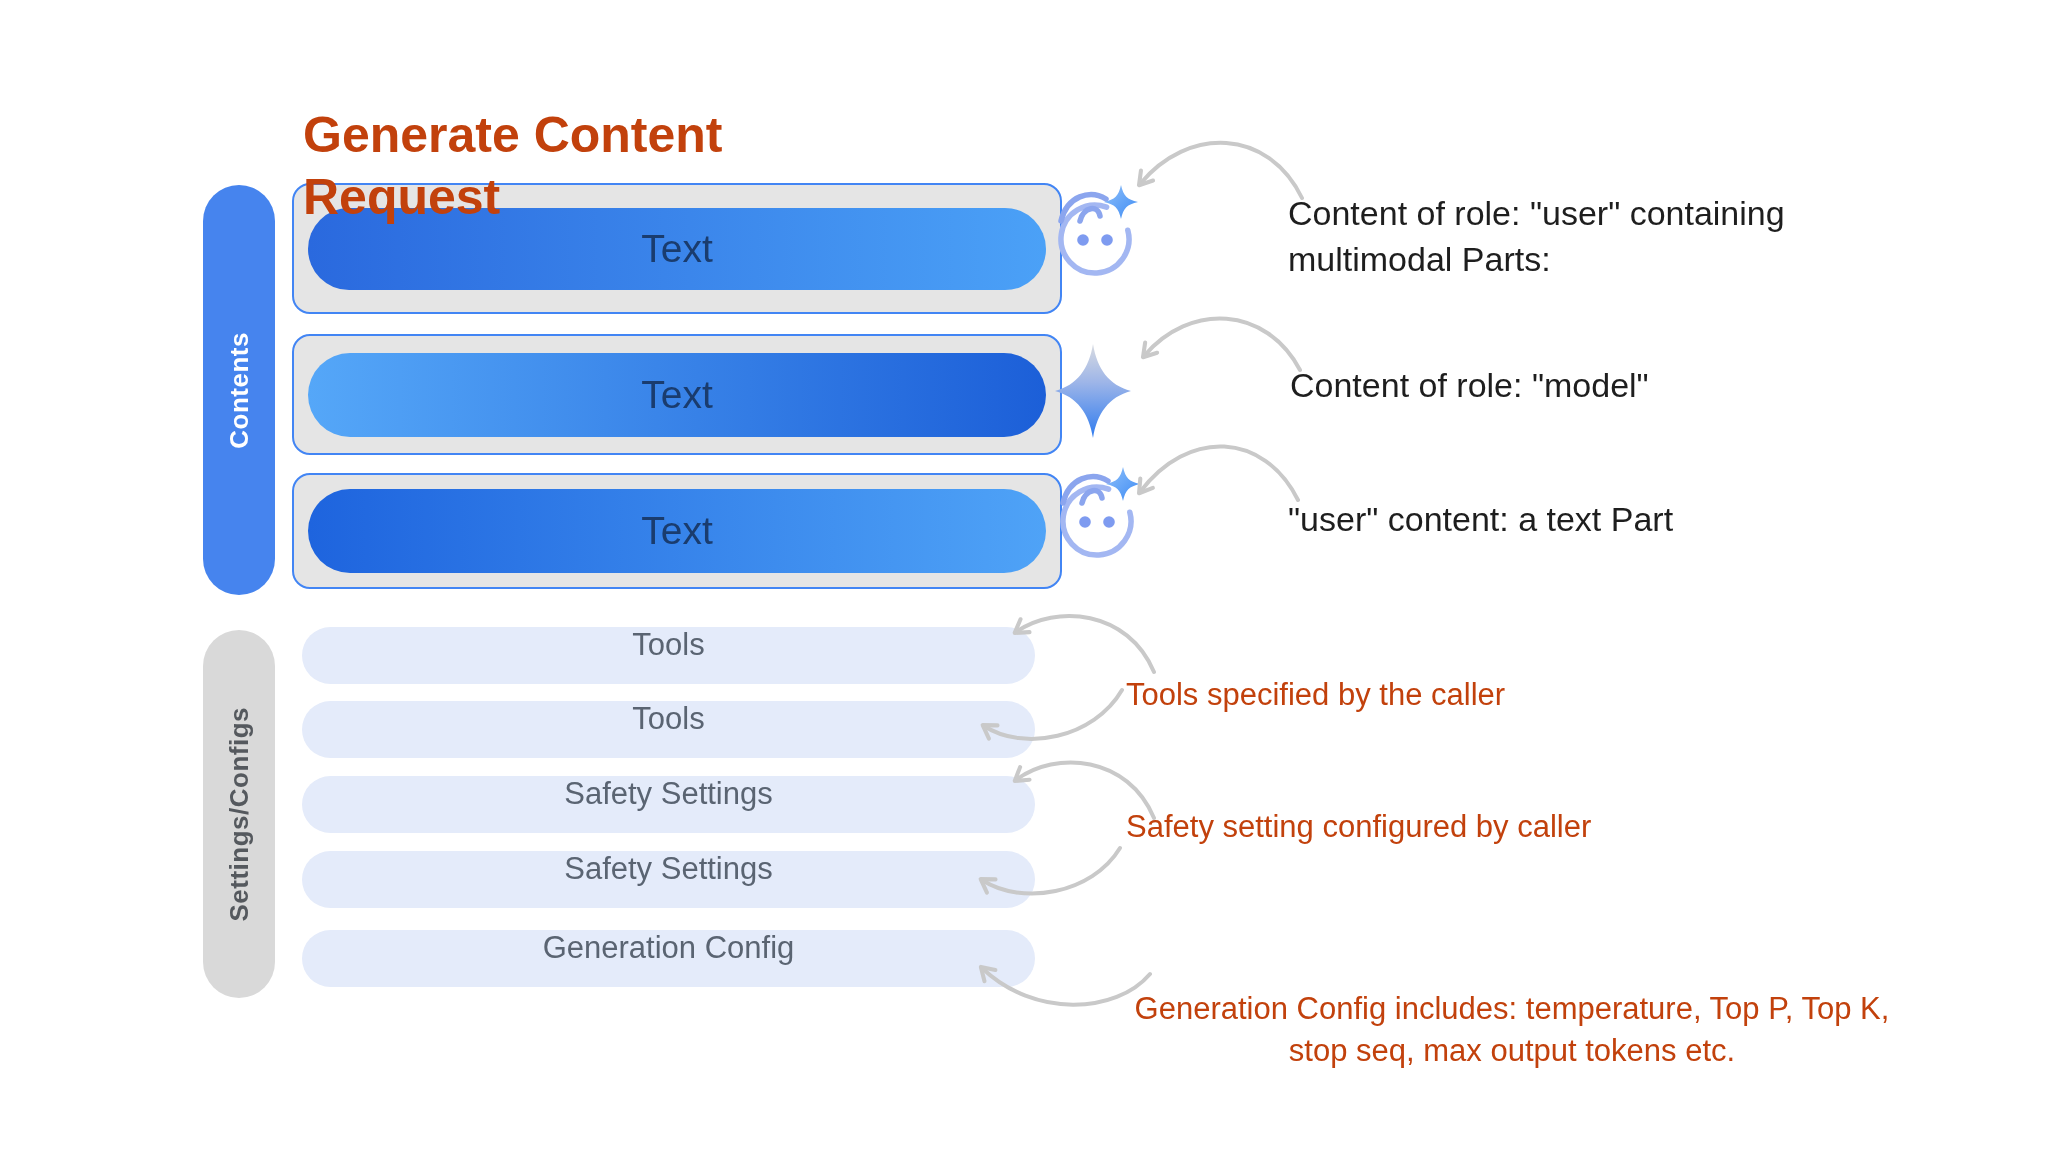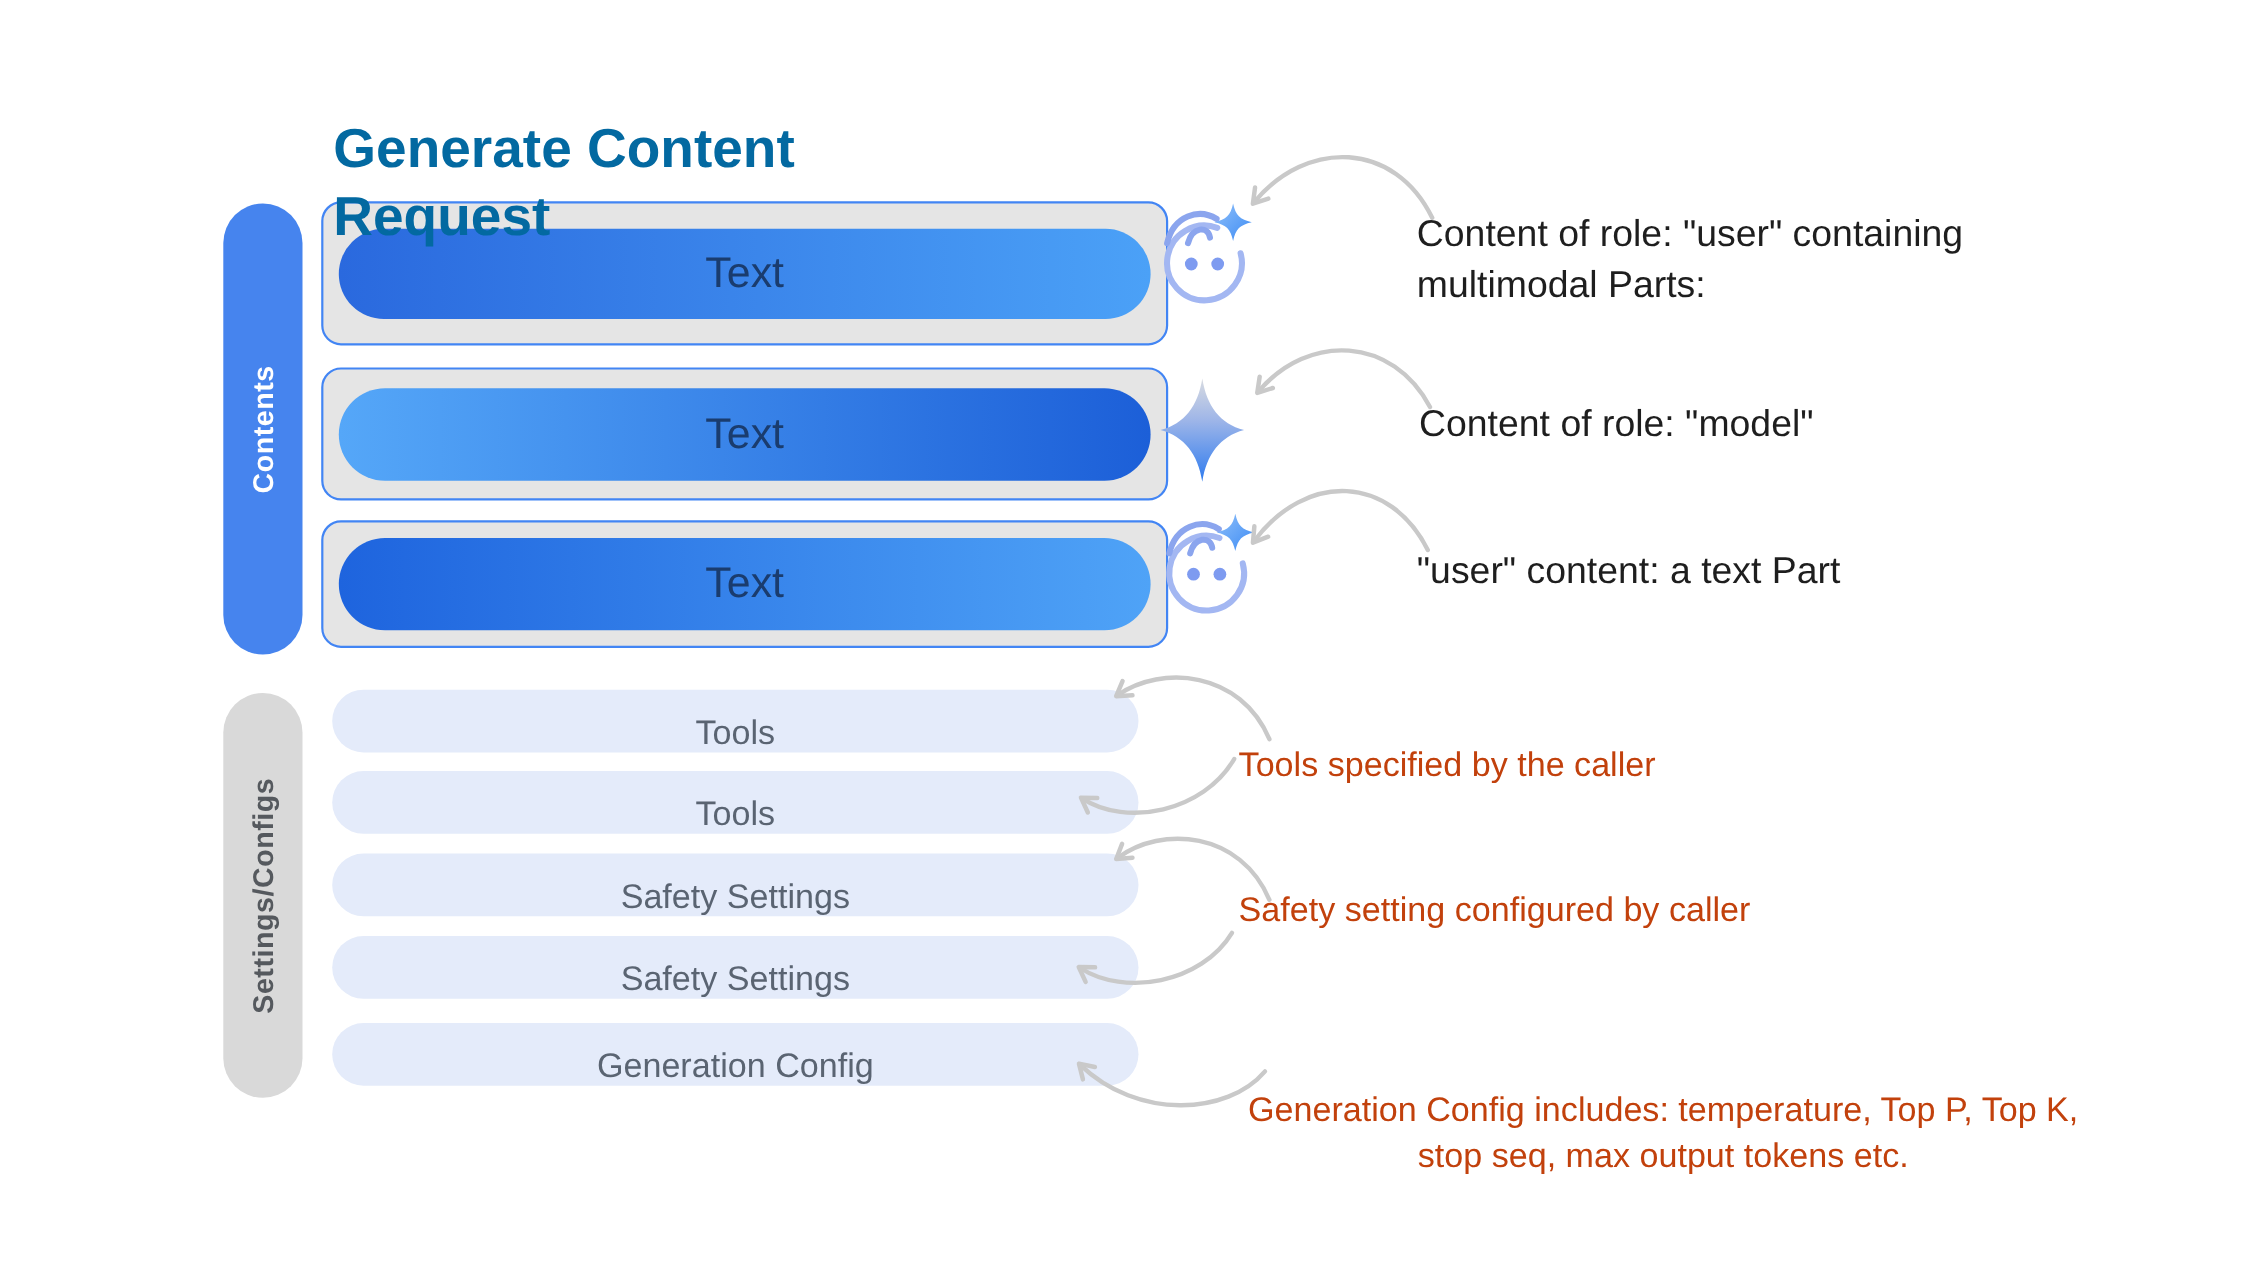--- a/index.html
+++ b/index.html
@@ -4,21 +4,21 @@
 <style>
   html,body{margin:0;padding:0;background:#ffffff;}
   #canvas{
     position:relative;width:2048px;height:1152px;overflow:hidden;
     background:#ffffff;font-family:"Liberation Sans",sans-serif;
   }
   .abs{position:absolute;}
   
   #title{
     left:303px;top:104px;width:560px;
-    font-size:50px;line-height:62px;font-weight:800;color:#0369a1;
+    font-size:50px;line-height:62px;font-weight:800;color:#c2410c;
     letter-spacing:0px;z-index:6;
   }
   
   .side-pill{
     left:203px;width:72px;border-radius:36px;
     display:flex;align-items:center;justify-content:center;z-index:1;
   }
   #contents-pill{top:185px;height:410px;background:#4684EE;}
   #settings-pill{top:630px;height:368px;background:#D9D9D9;}
   .side-label{
@@ -40,21 +40,21 @@
     width:738px;height:84px;border-radius:42px;
     display:flex;align-items:center;justify-content:center;
   }
   #box-0 .text-pill{height:82px;background:linear-gradient(90deg,#2A69DE 0%,#4BA1F7 100%);}
   #box-1 .text-pill{background:linear-gradient(90deg,#55A7F8 0%,#1C5FD8 100%);}
   #box-2 .text-pill{background:linear-gradient(90deg,#1E64DE 0%,#4FA3F7 100%);}
   .text-pill-label{font-size:39px;font-weight:400;color:#1A3C6E;}
   
   .settings-pill{
     left:302px;width:733px;height:57px;border-radius:29px;background:#E4EBFA;
-    display:flex;align-items:flex-end;justify-content:center;z-index:2;
+    display:flex;align-items:flex-start;justify-content:center;z-index:2;
   }
   #spill-0{top:627px;} #spill-1{top:701px;} #spill-2{top:776px;}
   #spill-3{top:851px;} #spill-4{top:930px;}
   .settings-pill-label{font-size:31px;color:#5A6472;}
   
   .annot{color:#1E1E1E;z-index:3;}
   .annot-lg{font-size:34px;line-height:46px;}
   .annot-sm{font-size:31px;line-height:42px;color:#c2410c;}
   #annot-0{left:1288px;top:190px;width:500px;}
   #annot-1{left:1290px;top:362px;width:560px;}

